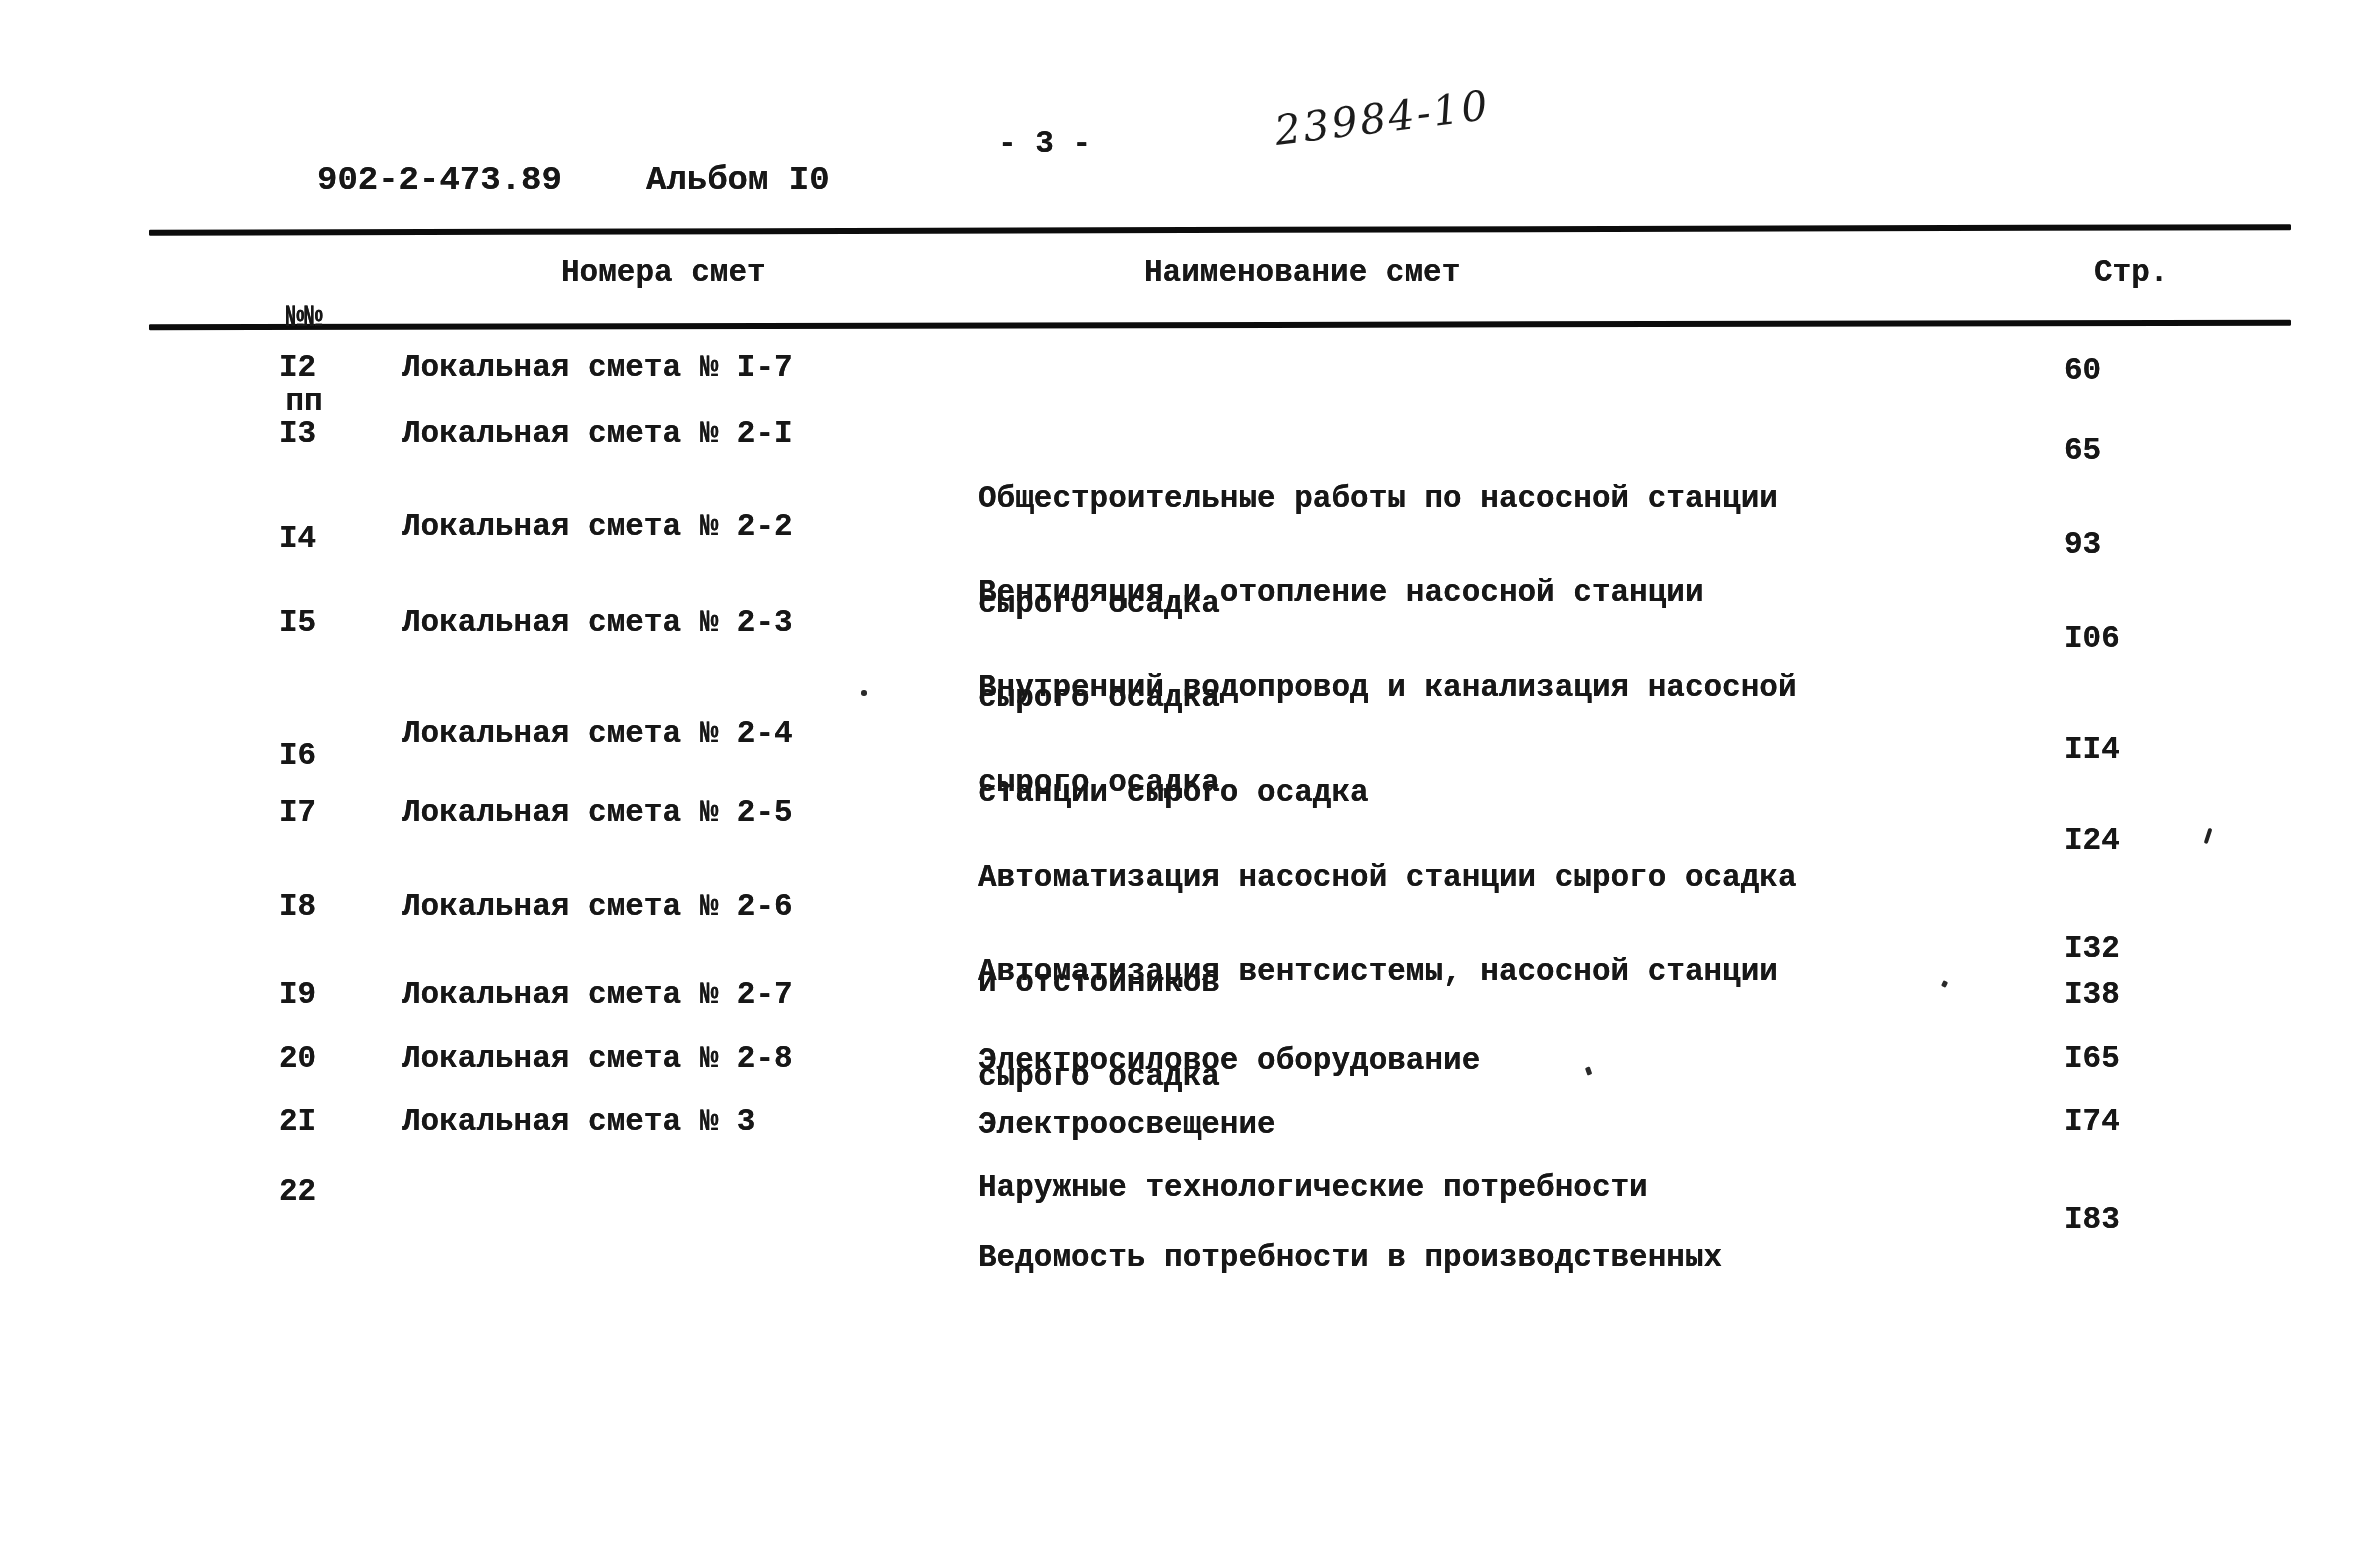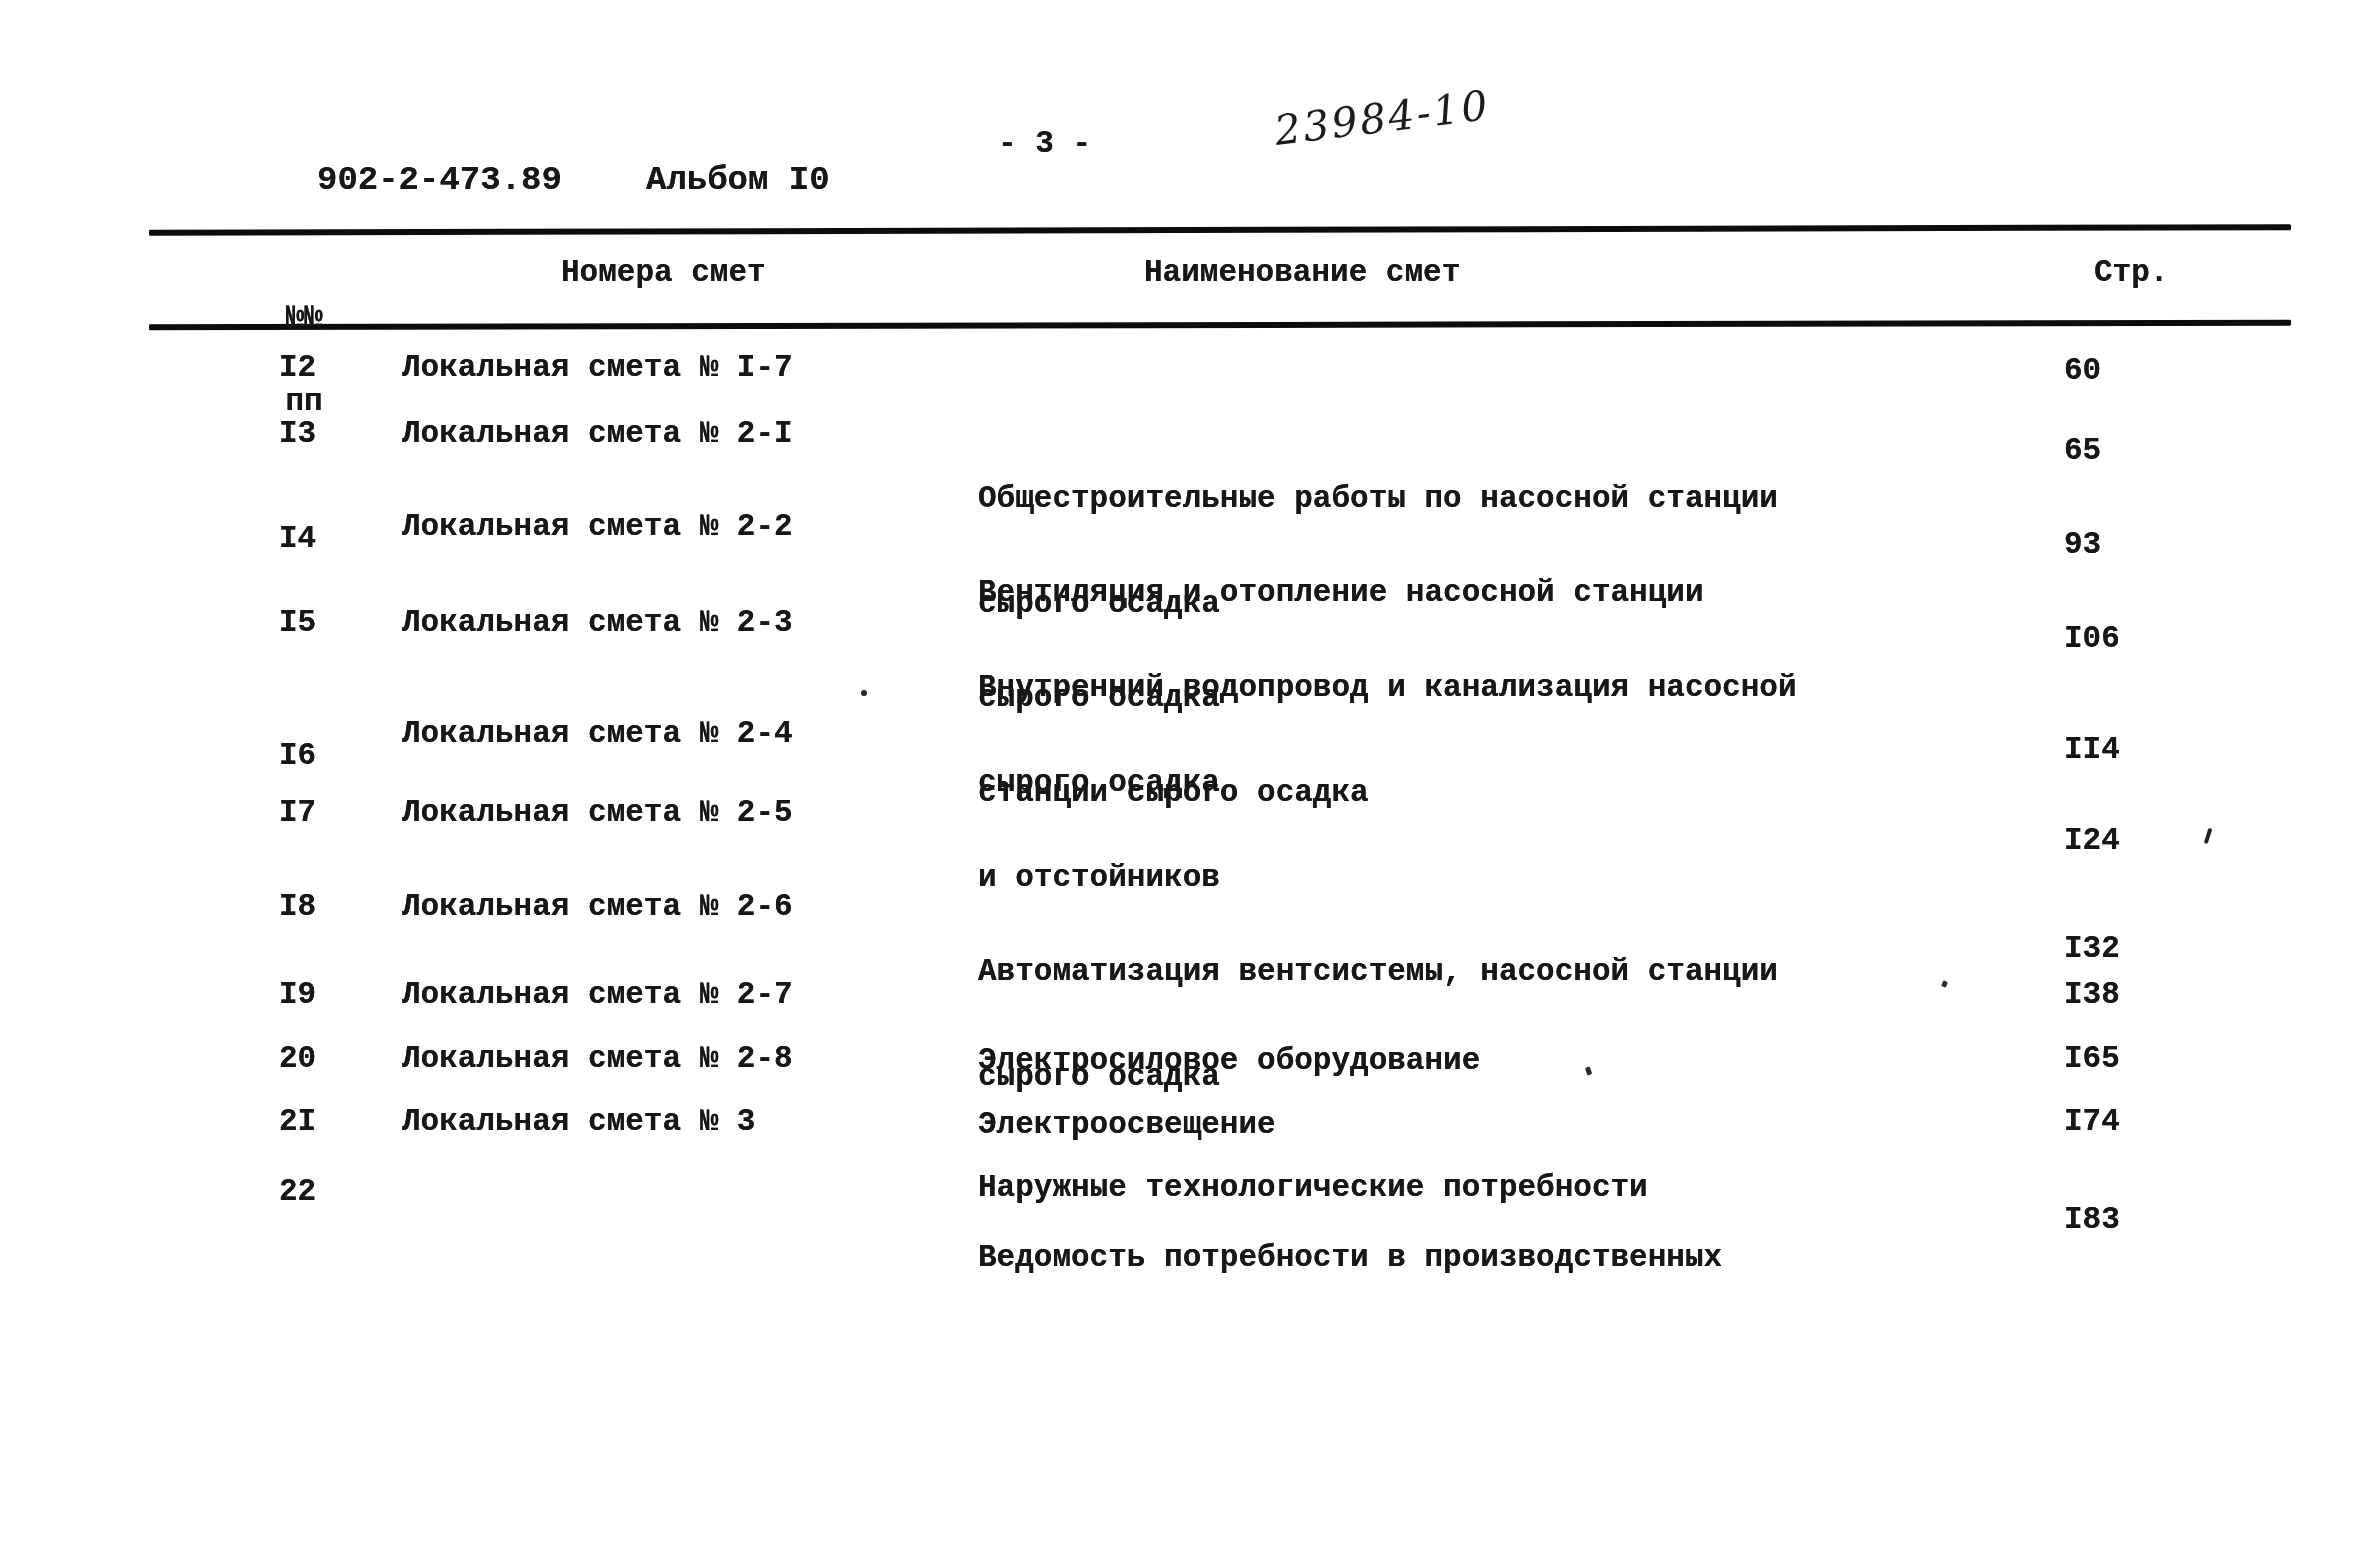--- a/index.html
+++ b/index.html
@@ -131,20 +131,21 @@
     <div class="tw row-name" style="top:696px;">
       <div>сырого осадка</div>
     </div>
     <div class="tw row-page" style="top:733px;">II4</div>
   </div>
 
   <div>
     <div class="tw row-num" style="top:796px;">I7</div>
     <div class="tw row-estimate" style="top:796px;">Локальная смета № 2-5</div>
     <div class="tw row-name" style="top:791px;">
+      <div>Автоматизация насосной станции сырого осадка</div>
       <div>и отстойников</div>
     </div>
     <div class="tw row-page" style="top:824px;">I24</div>
   </div>
 
   <div>
     <div class="tw row-num" style="top:890px;">I8</div>
     <div class="tw row-estimate" style="top:890px;">Локальная смета № 2-6</div>
     <div class="tw row-name" style="top:885px;">
       <div>Автоматизация вентсистемы, насосной станции</div>

